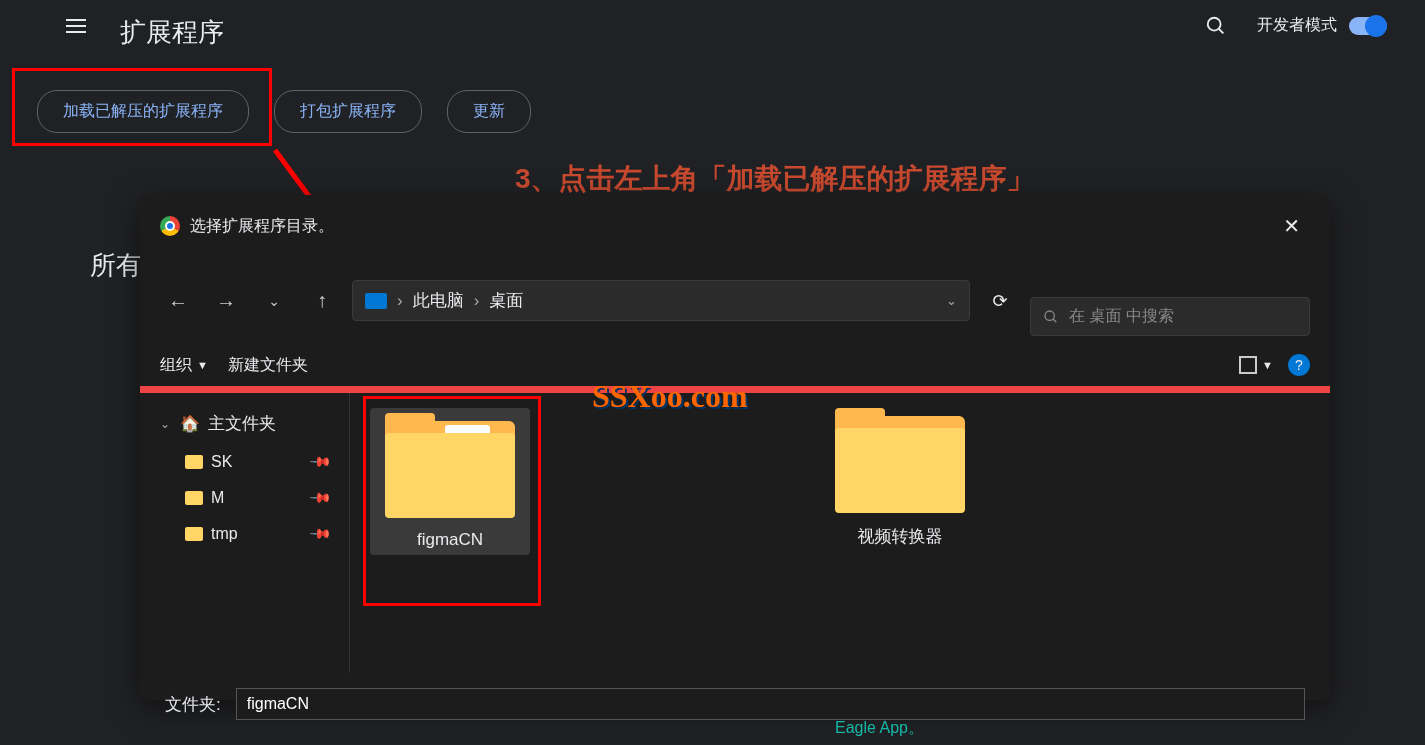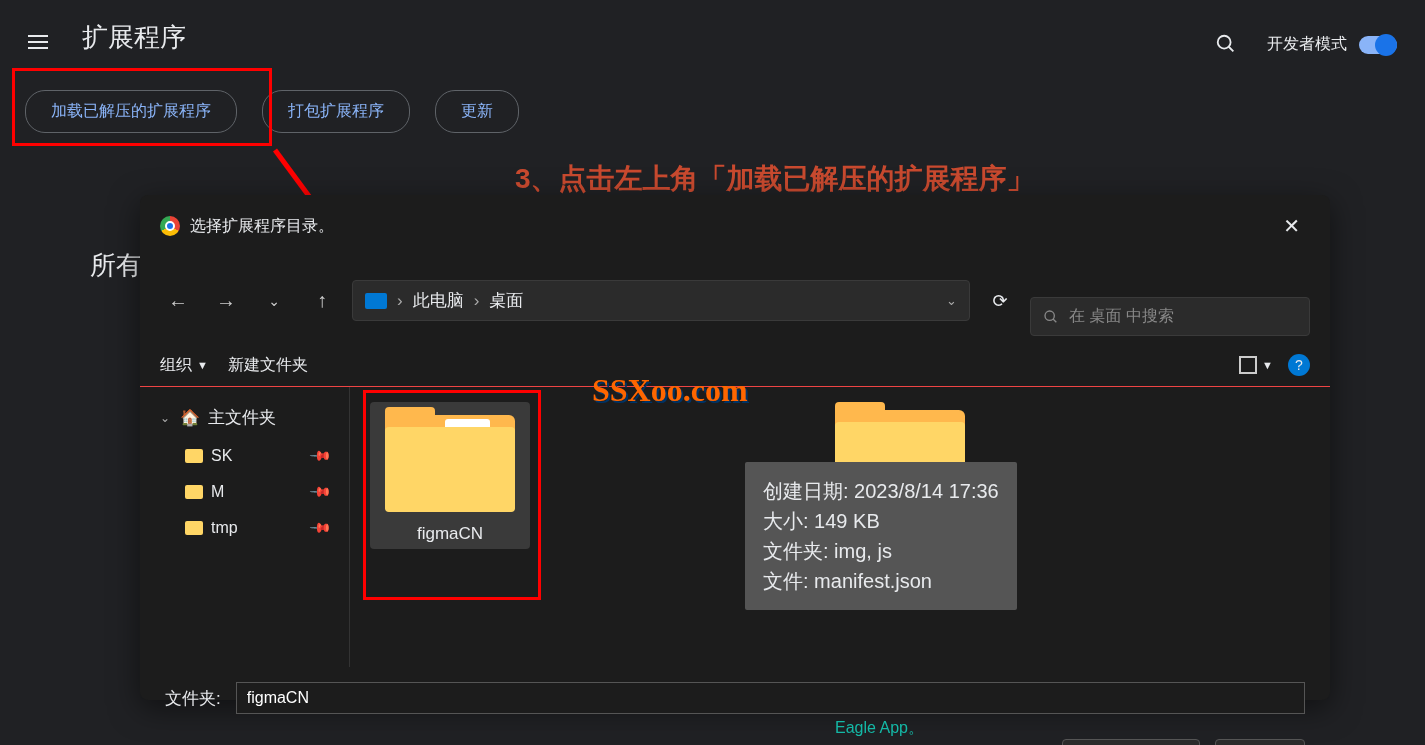--- a/index.html
+++ b/index.html
@@ -1,30 +1,30 @@
 <!DOCTYPE html>
 <html><head>
 <meta charset="utf-8">
 <style>
 * { margin: 0; padding: 0; box-sizing: border-box; font-family: "Microsoft YaHei", "Segoe UI", sans-serif; }
 body { background: #202124; color: #e8eaed; width: 1425px; height: 745px; overflow: hidden; position: relative; }
 
 
-.header { display: flex; align-items: flex-end; padding: 15px 28px; height: 70px; }
+.header { display: flex; align-items: flex-start; padding: 15px 38px; height: 70px; margin-left: 28px; }
 .menu-icon { width: 24px; height: 24px; margin-right: 30px; cursor: pointer; }
 .menu-icon div { width: 20px; height: 2px; background: #e8eaed; margin: 4px 0; }
 .page-title { font-size: 26px; font-weight: 400; flex: 1; }
 .search-icon { width: 22px; height: 22px; margin-right: 30px; cursor: pointer; }
 .dev-mode { display: flex; align-items: center; gap: 12px; }
 .dev-label { font-size: 16px; }
 .toggle { width: 38px; height: 18px; background: #8ab4f8; border-radius: 10px; position: relative; cursor: pointer; }
 .toggle::after { content: ''; position: absolute; right: 0; top: -2px; width: 22px; height: 22px; background: #1a73e8; border-radius: 50%; }
 
 
-.button-row { display: flex; gap: 25px; padding: 20px 25px 30px; }
+.button-row { display: flex; gap: 25px; padding: 20px 25px 30px; margin-left: 12px; }
 .pill-btn { border: 1px solid #5f6368; color: #8ab4f8; background: transparent; padding: 10px 25px; border-radius: 20px; font-size: 16px; cursor: pointer; }
 .highlight-box { position: absolute; left: 12px; top: 68px; width: 260px; height: 78px; border: 3px solid #ff0000; pointer-events: none; }
 
 
 .side-label { position: absolute; left: 90px; top: 248px; font-size: 26px; }
 
 
 .annotation { position: absolute; font-size: 28px; font-weight: bold; color: #c94a2f; left: 515px; }
 .annotation.line1 { top: 160px; text-align: center; }
 .annotation.line2 { top: 205px; }
@@ -45,21 +45,21 @@
 .nav-arrow { width: 36px; height: 36px; display: flex; align-items: center; justify-content: center; font-size: 20px; cursor: pointer; color: #ccc; }
 .nav-arrow.caret { font-size: 14px; }
 .breadcrumb { flex: 1; background: #2b2b2b; border: 1px solid #3a3a3a; border-radius: 4px; padding: 8px 12px; display: flex; align-items: center; gap: 10px; font-size: 17px; }
 .pc-icon { width: 22px; height: 16px; background: #0078d4; border-radius: 2px; }
 .bc-sep { color: #aaa; }
 .bc-chev { font-size: 13px; color: #aaa; margin-left: auto; }
 .refresh-btn { width: 36px; height: 36px; display: flex; align-items: center; justify-content: center; font-size: 18px; cursor: pointer; }
 .search-box { width: 280px; background: #2b2b2b; border: 1px solid #3a3a3a; border-radius: 4px; padding: 8px 12px; display: flex; align-items: center; gap: 10px; color: #888; font-size: 16px; margin-top: 32px; }
 
 
-.toolbar { display: flex; align-items: center; padding: 10px 20px; gap: 20px; border-bottom: 1px solid #ef4444; }
+.toolbar { display: flex; align-items: center; padding: 10px 20px; gap: 20px; border-bottom: 7px solid #ef4444; }
 .tb-btn { display: flex; align-items: center; gap: 5px; font-size: 16px; cursor: pointer; }
 .tb-btn .caret { font-size: 11px; }
 .tb-right { margin-left: auto; display: flex; gap: 15px; align-items: center; }
 .view-icon { width: 18px; height: 18px; border: 2px solid #ccc; }
 .help-icon { width: 22px; height: 22px; border-radius: 50%; background: #0078d4; display: flex; align-items: center; justify-content: center; font-size: 14px; }
 
 
 .dialog-body { display: flex; height: 280px; }
 .tree { width: 210px; padding: 10px 15px; border-right: 1px solid #333; }
 .tree-item { display: flex; align-items: center; gap: 8px; padding: 9px 5px; font-size: 16px; cursor: pointer; }
@@ -223,26 +223,20 @@
         <div class="folder-item">
           <div class="folder-icon-lg">
             <div class="folder-tab"></div>
               <div class="folder-back"></div>
               <div class="folder-front"></div>
           </div>
           <div class="folder-name">视频转换器</div>
         </div>
       </div>
       <div class="sel-box"></div>
-      <div class="tooltip">
-        <div>创建日期: 2023/8/14 17:36</div>
-        <div>大小: 149 KB</div>
-        <div>文件夹: img, js</div>
-        <div>文件: manifest.json</div>
-      </div>
     </div>
   </div>
 
   <div class="bottom-row">
     <span class="folder-label">文件夹:</span>
     <input class="folder-input" value="figmaCN" style="">
   </div>
   <div class="action-row">
     <button class="action-btn">选择文件夹</button>
     <button class="action-btn">取消</button>

